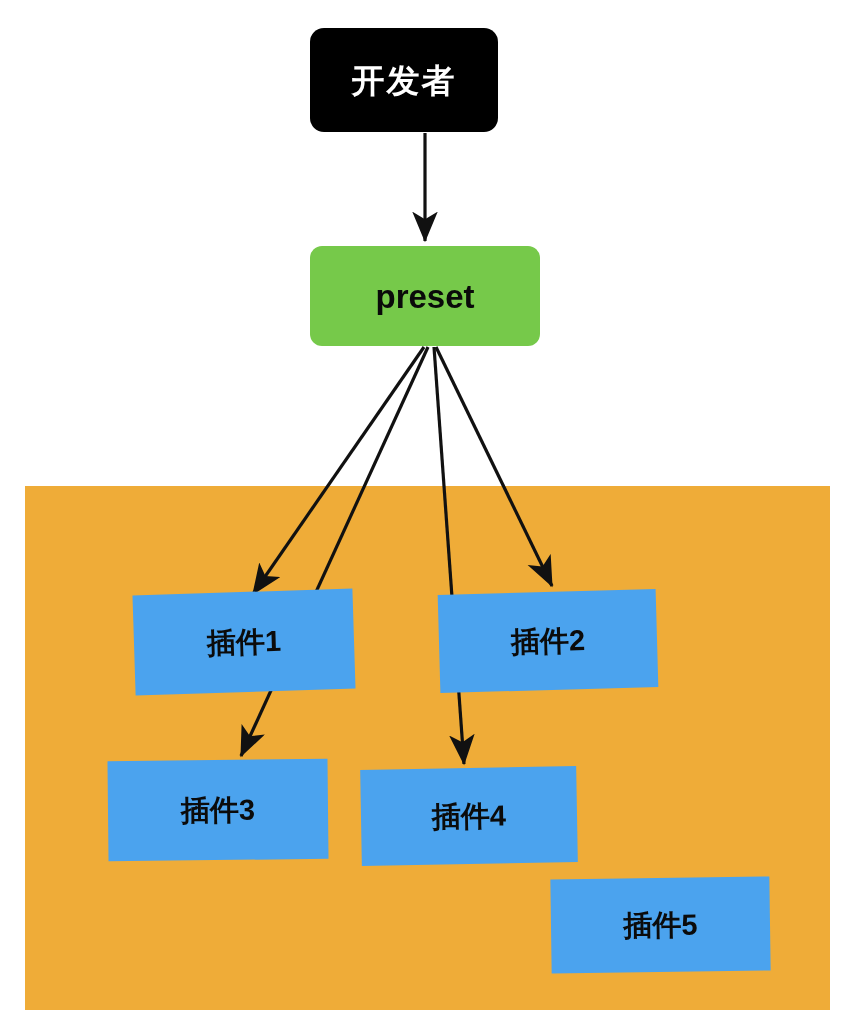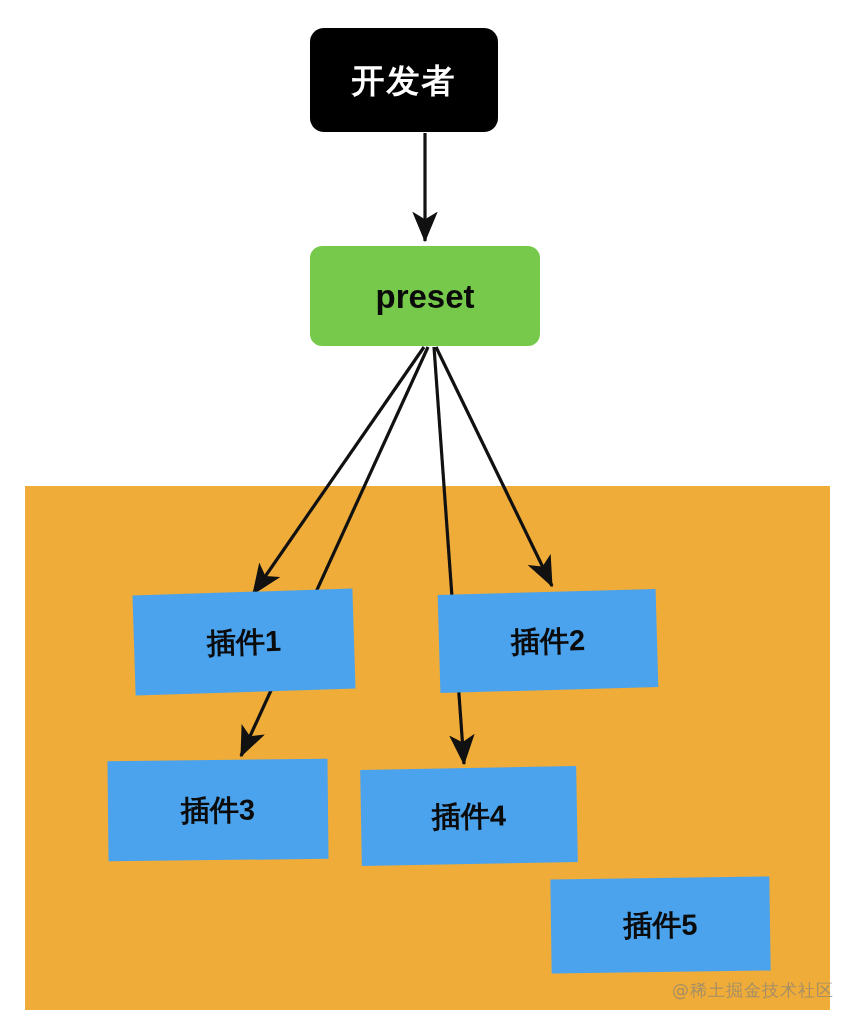--- a/index.html
+++ b/index.html
@@ -177,15 +177,14 @@
   </div>
 
   <div class="node node-plugin plugin-4">
     <span>插件4</span>
   </div>
 
   <div class="node node-plugin plugin-5">
     <span>插件5</span>
   </div>
 
-  <div class="watermark">@稀土掘金技术社区</div>
 
 </div>
 
 </body></html>

